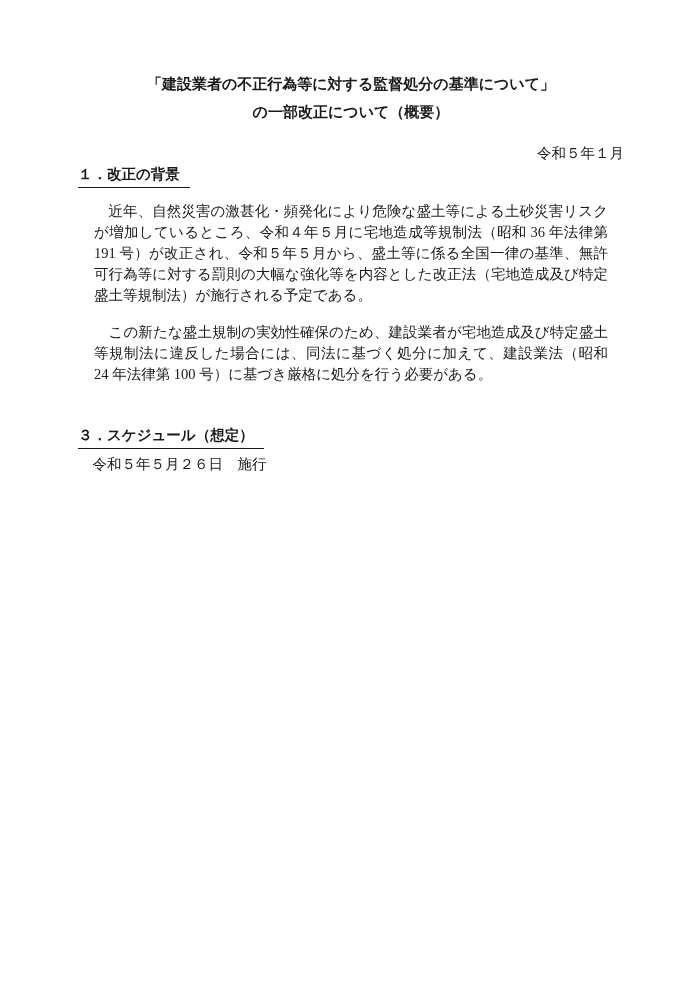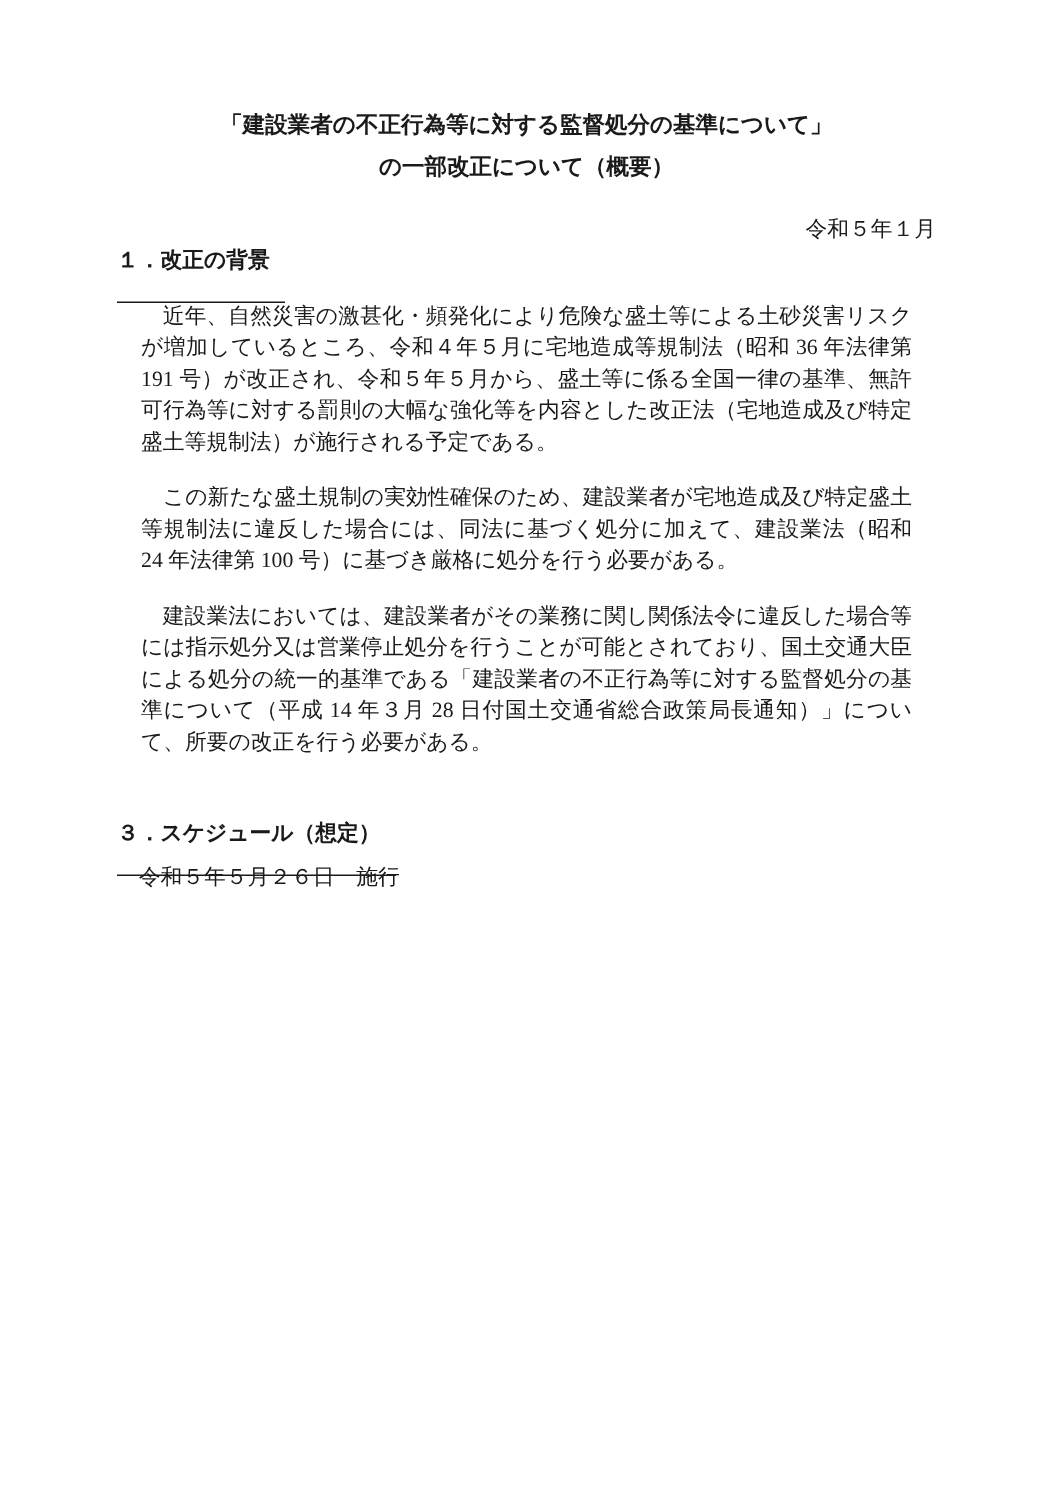--- a/index.html
+++ b/index.html
@@ -39,21 +39,21 @@
   }
   .sec-heading {
     font-size: 14.5px;
     font-weight: bold;
     margin: 0 0 8px 0;
     line-height: 21px;
   }
   .sec-heading .ul {
     border-bottom: 1.4px solid #1a1a1a;
     padding-right: 10px;
-    padding-bottom: 19px;
+    padding-bottom: 5px;
     font-family: Liberation Serif, serif;
   }
   .section p {
     margin: 16px;
     text-indent: 1em;
     text-align: justify;
   }
   .sec-gap-1 { margin-bottom: 40px; }
   .sec-gap-2 { margin-bottom: 48px; }
   .sched-line {
@@ -71,21 +71,20 @@
   </div>
 
   <div class="meta-block">
     <div>令和５年１月</div>
   </div>
 
   <div class="section sec-gap-1">
     <h2 class="sec-heading"><span class="ul">１．改正の背景</span></h2>
     <p>近年、自然災害の激甚化・頻発化により危険な盛土等による土砂災害リスクが増加しているところ、令和４年５月に宅地造成等規制法（昭和 36 年法律第 191 号）が改正され、令和５年５月から、盛土等に係る全国一律の基準、無許可行為等に対する罰則の大幅な強化等を内容とした改正法（宅地造成及び特定盛土等規制法）が施行される予定である。</p>
     <p>この新たな盛土規制の実効性確保のため、建設業者が宅地造成及び特定盛土等規制法に違反した場合には、同法に基づく処分に加えて、建設業法（昭和 24 年法律第 100 号）に基づき厳格に処分を行う必要がある。</p>
-    <p>建設業法においては、建設業者がその業務に関し関係法令に違反した場合等には指示処分又は営業停止処分を行うことが可能とされており、国土交通大臣による処分の統一的基準である「建設業者の不正行為等に対する監督処分の基準について（平成 14 年３月 28 日付国土交通省総合政策局長通知）」について、所要の改正を行う必要がある。</p>
   </div>
 
 
   <div class="section">
     <h2 class="sec-heading"><span class="ul">３．スケジュール（想定）</span></h2>
     <div class="sched-line">令和５年５月２６日　施行</div>
   </div>
 
 </div>
 

